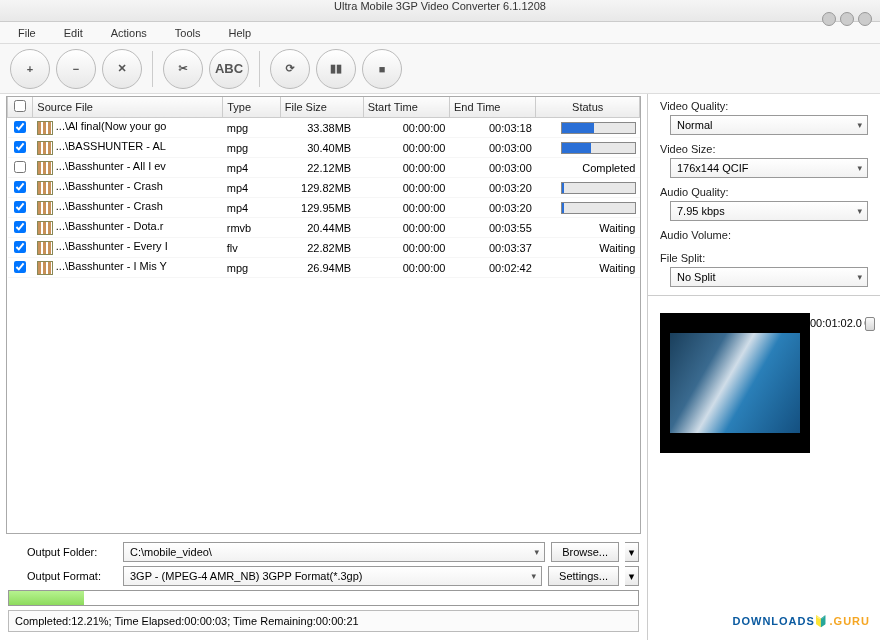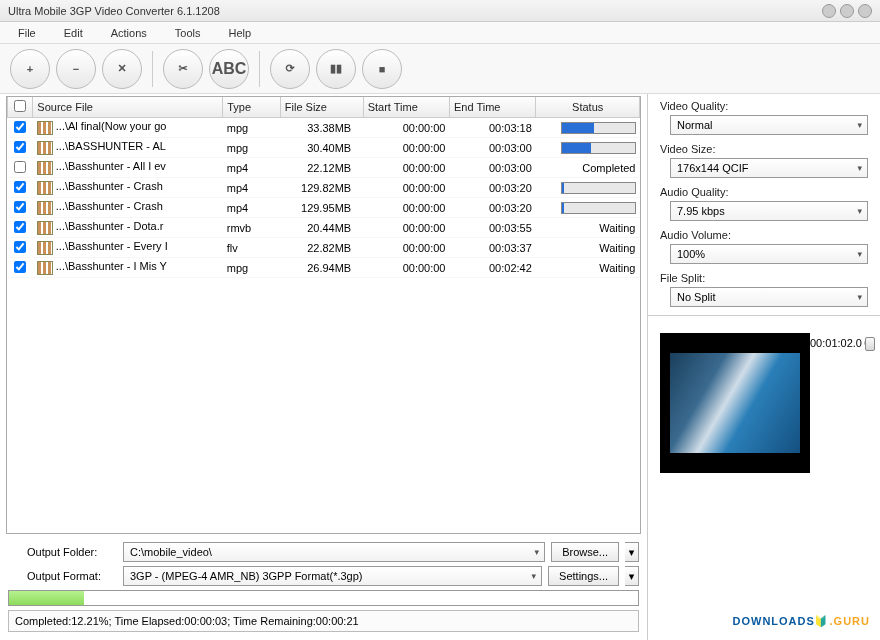--- a/index.html
+++ b/index.html
@@ -1,17 +1,17 @@
 <!DOCTYPE html>
 <html><head>
 <meta charset="utf-8">
 <style>
 * { box-sizing: border-box; margin: 0; padding: 0; font-family: Tahoma, Arial, sans-serif; font-size: 11px; }
 body { background: #fff; width: 880px; height: 640px; overflow: hidden; position: relative; }
-.titlebar { height: 22px; background: linear-gradient(#f5f5f5,#e8e8e8); border-bottom: 1px solid #ccc; display: flex; align-items: center; padding: 0 8px; }
+.titlebar { height: 22px; background: linear-gradient(#f5f5f5,#e8e8e8); border-bottom: 1px solid #ccc; display: flex; align-items: center; padding: 0 8px; flex-direction: column; }
 .titlebar-text { color: #333; }
 .window-controls { margin-left: auto; display: flex; gap: 4px; }
 .window-btn { width: 14px; height: 14px; border-radius: 50%; background: #ccc; border: 1px solid #999; }
 .menubar { height: 22px; background: #f9f9f9; border-bottom: 1px solid #ddd; display: flex; align-items: center; padding: 0 4px; }
 .menu-item { padding: 0 14px; color: #333; cursor: pointer; }
 .toolbar { height: 50px; background: #f8f8f8; border-bottom: 1px solid #ddd; display: flex; align-items: center; padding: 0 10px; gap: 6px; }
 .tool-btn { width: 40px; height: 40px; border-radius: 50%; background: linear-gradient(#fff,#e8e8e8); border: 1px solid #bbb; display: flex; align-items: center; justify-content: center; cursor: pointer; font-size: 16px; color: #555; font-weight: bold; }
 .tool-sep { width: 1px; height: 36px; background: #ccc; margin: 0 4px; }
 .content { display: flex; height: calc(100% - 94px); }
 .left-pane { flex: 1; display: flex; flex-direction: column; border-right: 1px solid #ccc; }
@@ -80,21 +80,21 @@
       <span>−</span>
     </div>
   <div class="tool-btn">
       <span>✕</span>
     </div>
   <div class="tool-sep"></div>
   <div class="tool-btn">
       <span>✂</span>
     </div>
   <div class="tool-btn">
-      <span style="font-size:16px;">ABC</span>
+      <span style="font-size:13px;">ABC</span>
     </div>
   <div class="tool-sep"></div>
   <div class="tool-btn">
       <span>⟳</span>
     </div>
   <div class="tool-btn">
       <span>▮▮</span>
     </div>
   <div class="tool-btn">
       <span>■</span>
@@ -248,23 +248,20 @@
         </div>
     </div>
     <div class="setting-block">
       <div class="setting-label">Audio Quality:</div>
       <div class="combo setting-combo">
           <span>7.95  kbps</span>
         </div>
     </div>
     <div class="setting-block">
       <div class="setting-label">Audio Volume:</div>
-      <div class="combo setting-combo">
-          <span>100%</span>
-        </div>
     </div>
     <div class="setting-block">
       <div class="setting-label">File Split:</div>
       <div class="combo setting-combo">
           <span>No Split</span>
         </div>
     </div>
     <div class="right-sep"></div>
     <div class="preview-area">
       <div class="preview-video">

